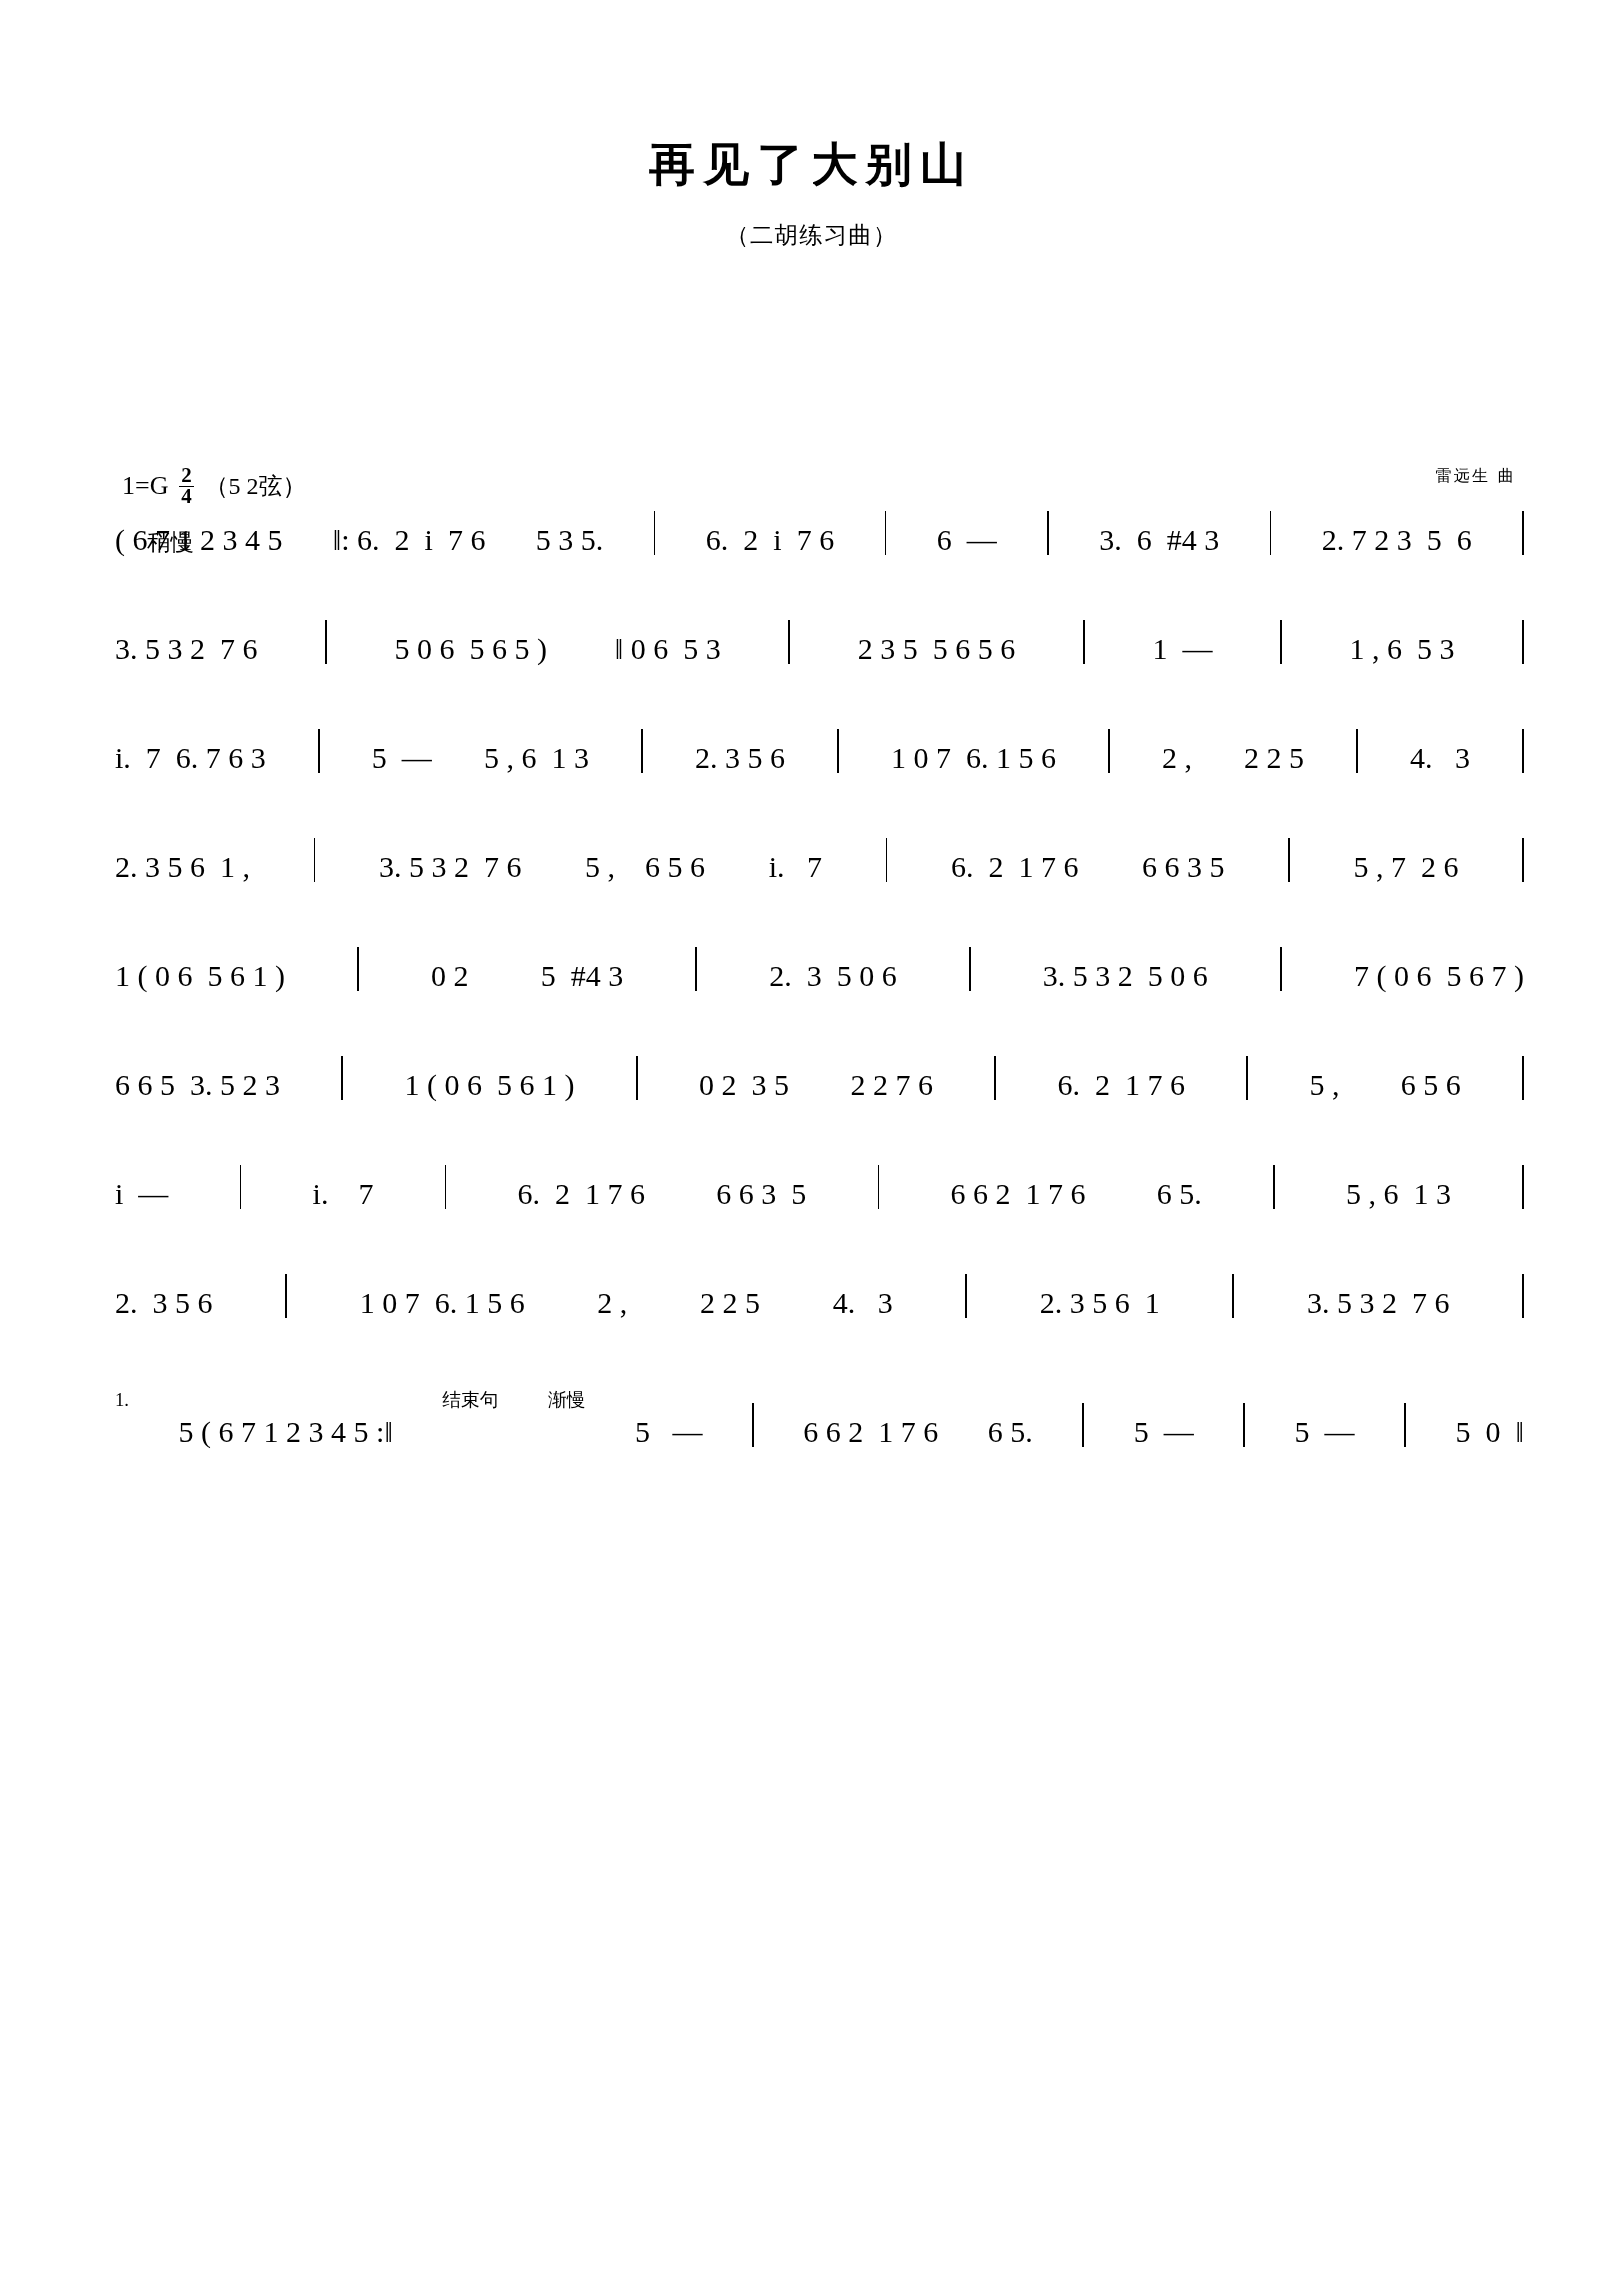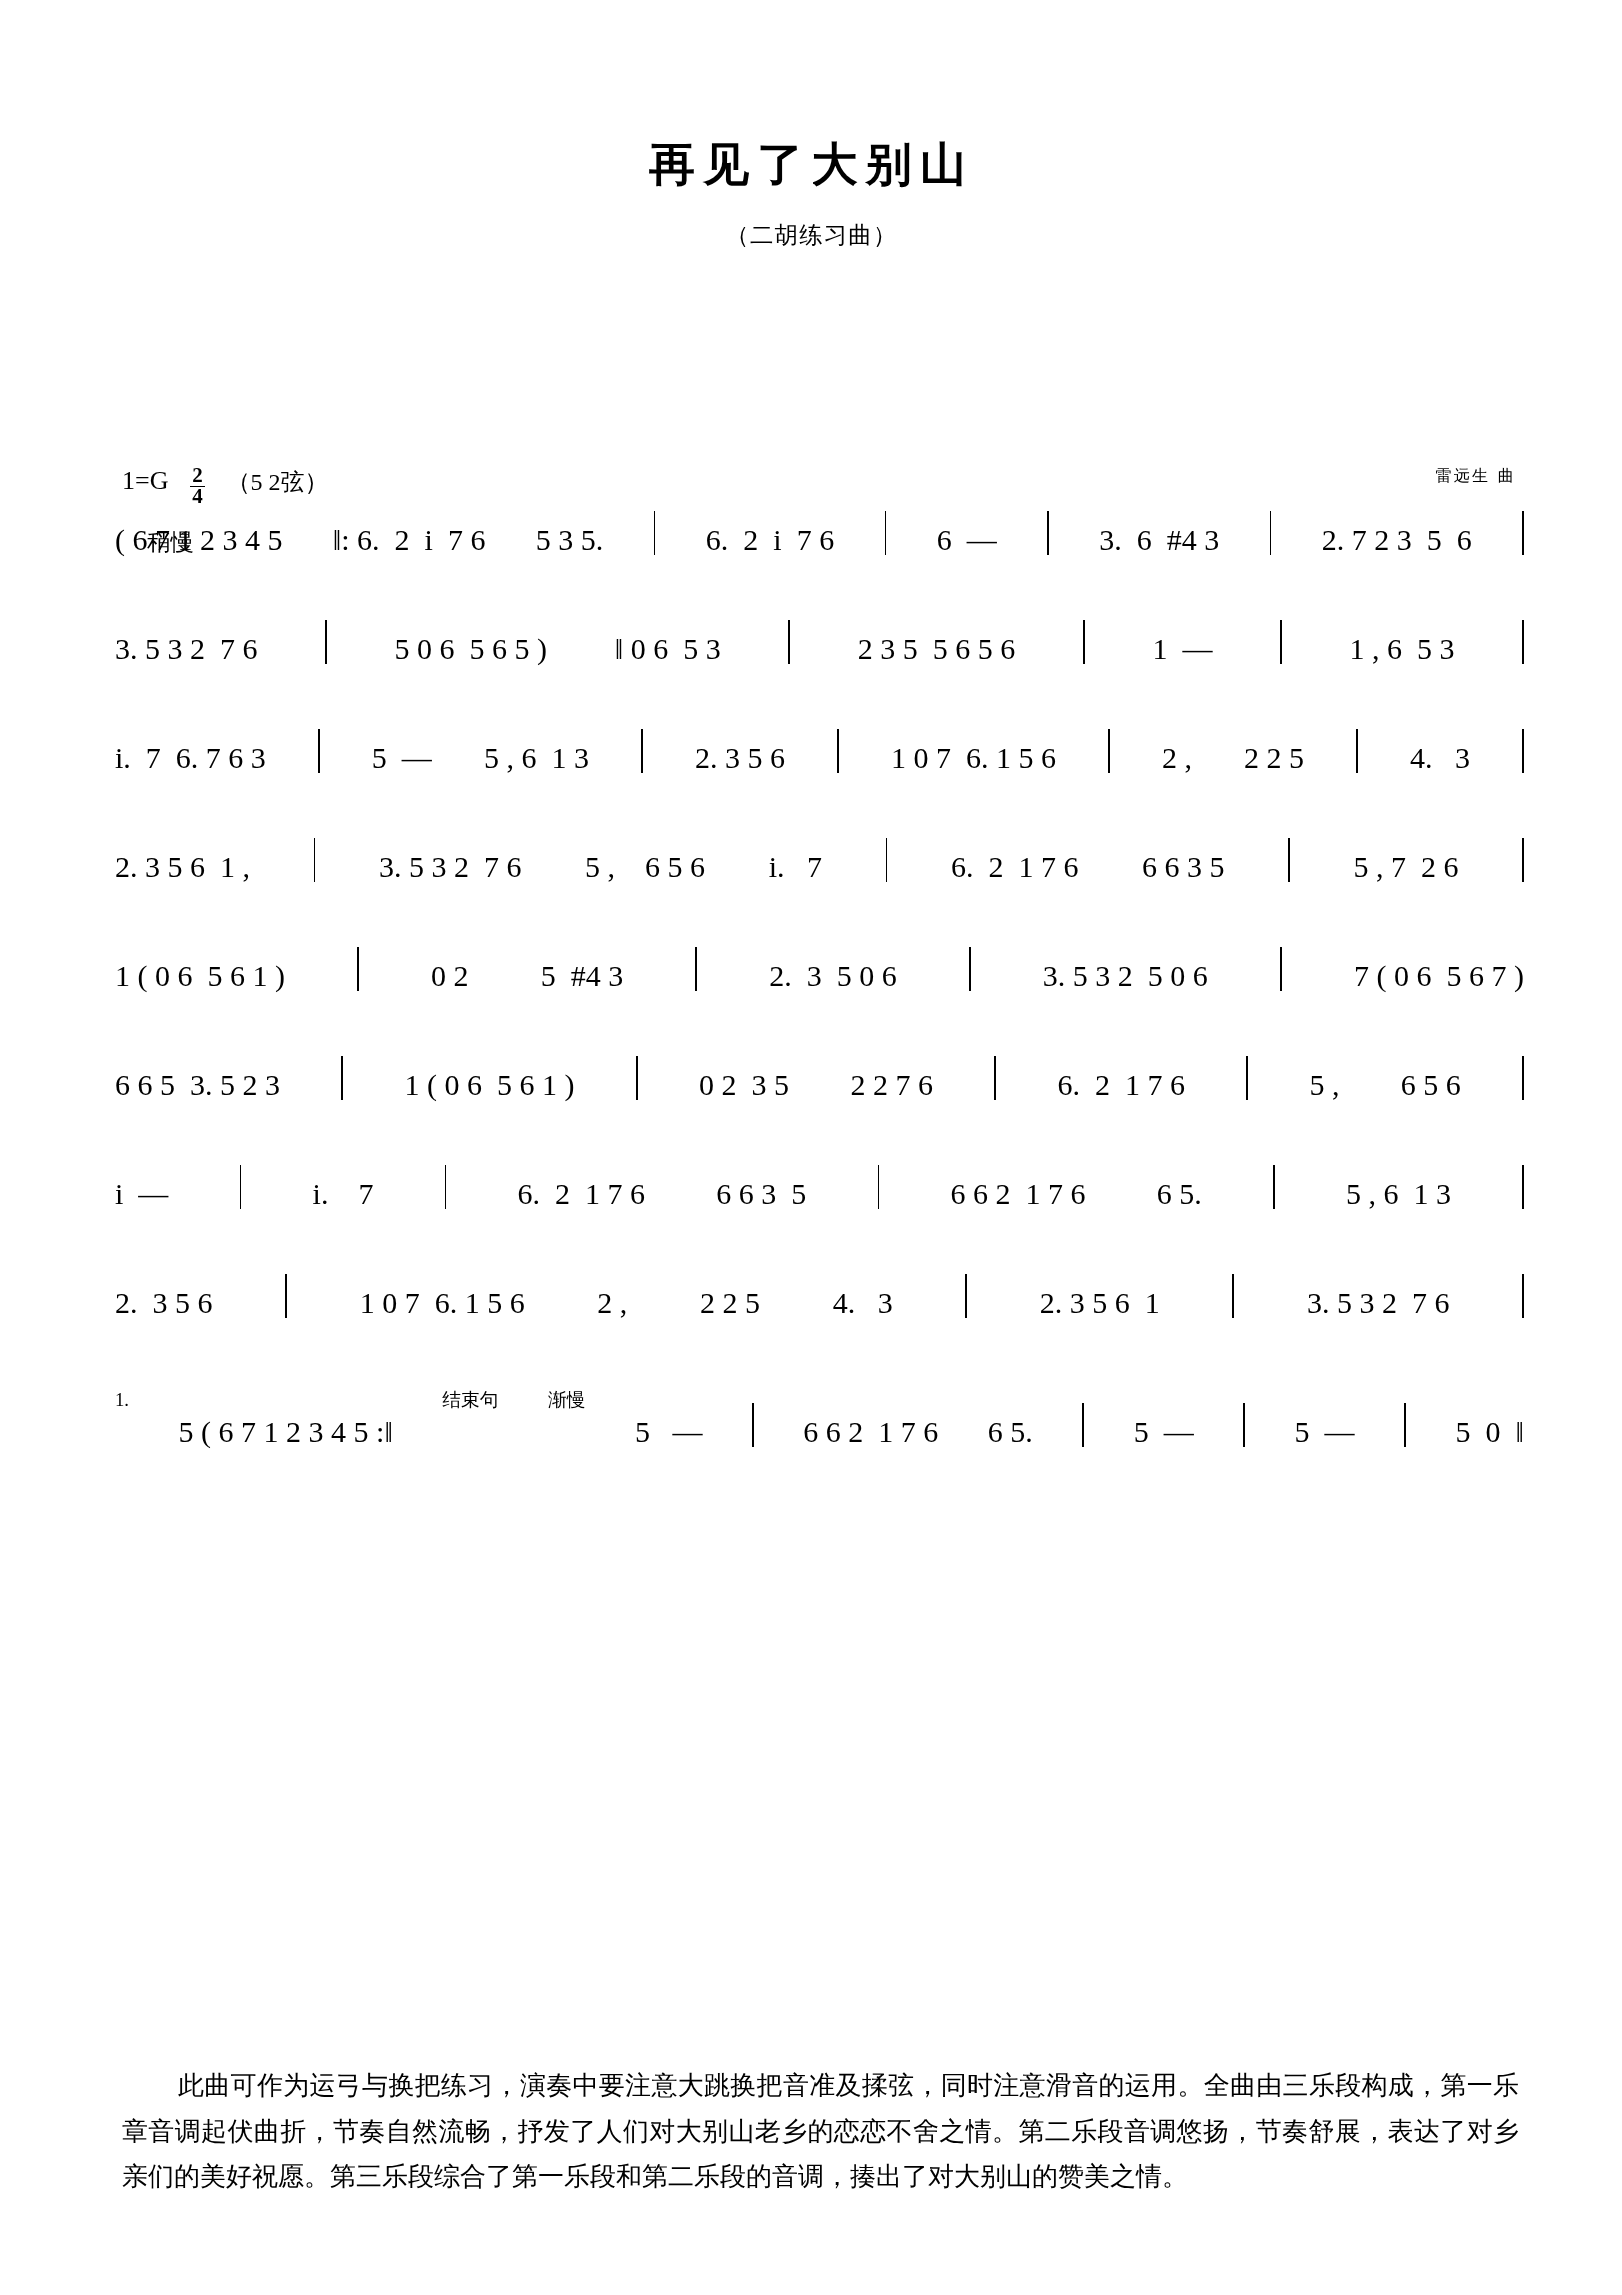--- a/index.html
+++ b/index.html
@@ -43,21 +43,22 @@
     position: relative;
     height: 0;
   }
   .keysig {
     position: absolute;
     left: 122px;
     top: 215px;
     font-size: 26px;
     font-family: "Liberation Serif", serif;
     display: flex;
-    gap: 18px;
+    align-items: center;
+    gap: 7px;
   }
   .frac {
     display: inline-flex;
     flex-direction: column;
     align-items: center;
     line-height: 0.95;
     font-size: 21px;
     font-weight: bold;
     margin: 0 3.5px;
   }
@@ -305,16 +306,15 @@
         <span class="cell">5  —</span>
         <span class="vbar"></span>
         <span class="cell">5  —</span>
         <span class="vbar"></span>
         <span class="cell">5  0  ‖</span>
       </div>
     </div>
 
   </div>
 
-  <div class="notes">此曲可作为运弓与换把练习，演奏中要注意大跳换把音准及揉弦，同时注意滑音的运用。全曲由三乐段构成，第一乐章音调起伏曲折，节奏自然流畅，抒发了人们对大别山老乡的恋恋不舍之情。第二乐段音调悠扬，节奏舒展，表达了对乡亲们的美好祝愿。第三乐段综合了第一乐段和第二乐段的音调，揍出了对大别山的赞美之情。</div>
 
 </div>
 
 
 </body></html>

